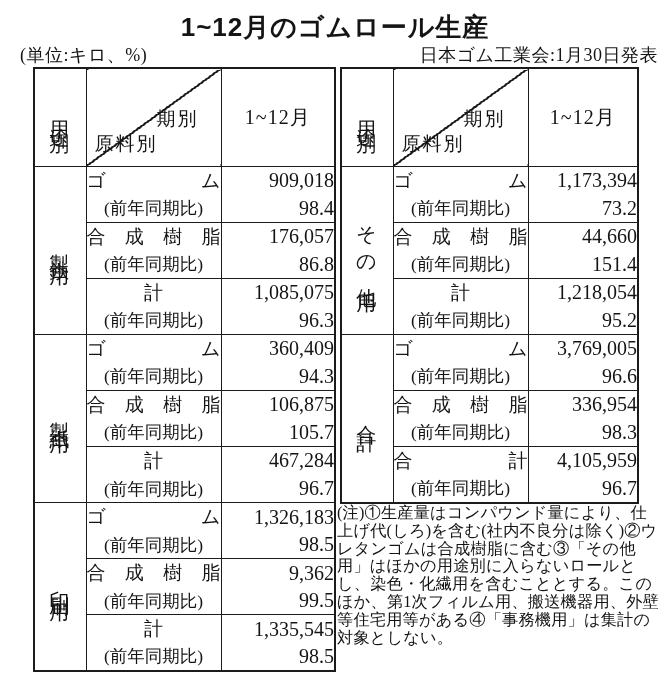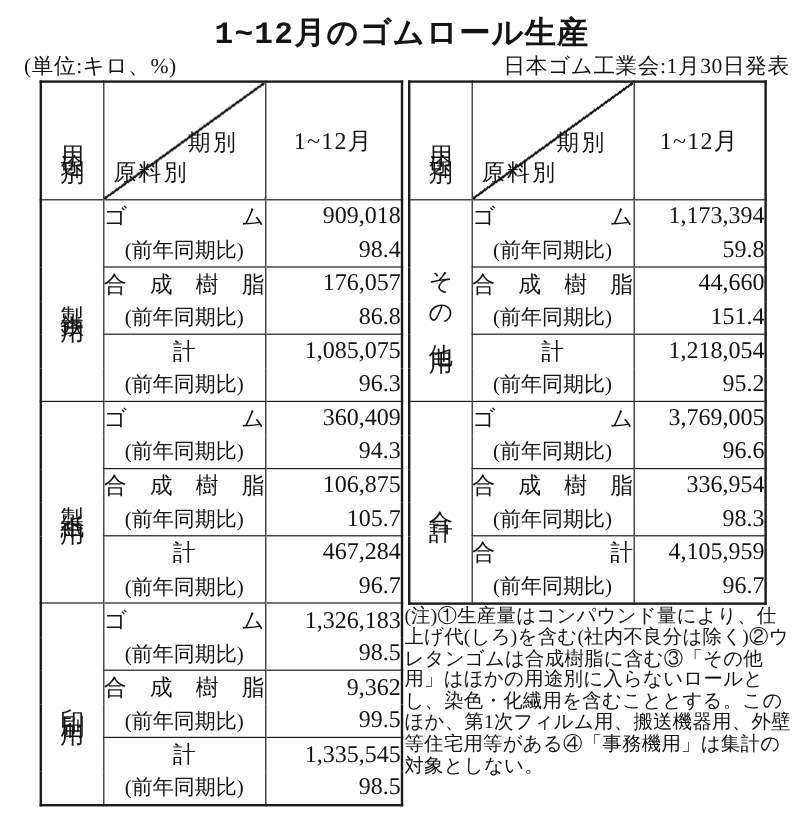--- a/index.html
+++ b/index.html
@@ -4,21 +4,21 @@
 <style>
   html,body{margin:0;padding:0;}
   body{
     width:670px;height:696px;background:#ffffff;color:#141414;
     font-family:"Liberation Serif","DejaVu Serif",serif;
     position:relative;overflow:hidden;
   }
   .page{position:absolute;inset:0;}
   .title{
     position:absolute;top:10px;left:0;width:670px;text-align:center;
-    font-family:Liberation Mono, monospace;
+    font-family:Liberation Sans, sans-serif;
     font-size:26px;font-weight:bold;letter-spacing:1px;margin:0;
   }
   .subhead{
     position:absolute;top:43px;left:20px;width:638px;
     display:flex;justify-content:space-between;align-items:flex-end;
     font-size:18px;letter-spacing:0.5px;
   }
   table.t{
     position:absolute;border-collapse:collapse;table-layout:fixed;
     border:2px solid #1b1b1b;background:#fff;
@@ -182,21 +182,21 @@
       <td class="period-cell">1~12月</td>
     </tr>
 
     <tr>
       <td class="sec-cell" rowspan="6"><span class="vtext">その他用</span></td>
       <td class="lbl jl">ゴム</td>
       <td class="val">1,173,394</td>
     </tr>
     <tr class="rrow">
       <td class="lbl ratio">(前年同期比)</td>
-      <td class="val">59.8</td>
+      <td class="val">73.2</td>
     </tr>
     <tr>
       <td class="lbl jl">合成樹脂</td>
       <td class="val">44,660</td>
     </tr>
     <tr class="rrow">
       <td class="lbl ratio">(前年同期比)</td>
       <td class="val">151.4</td>
     </tr>
     <tr>

